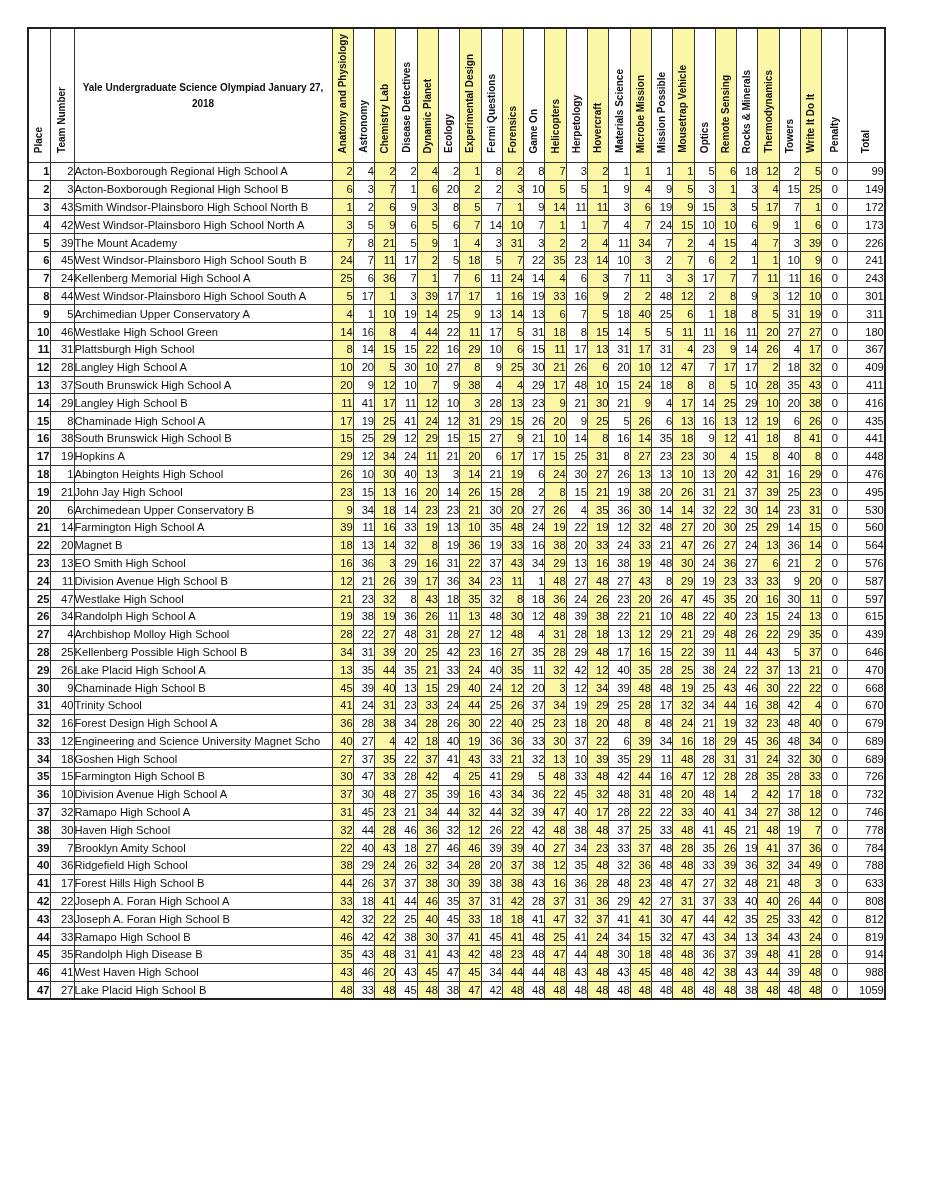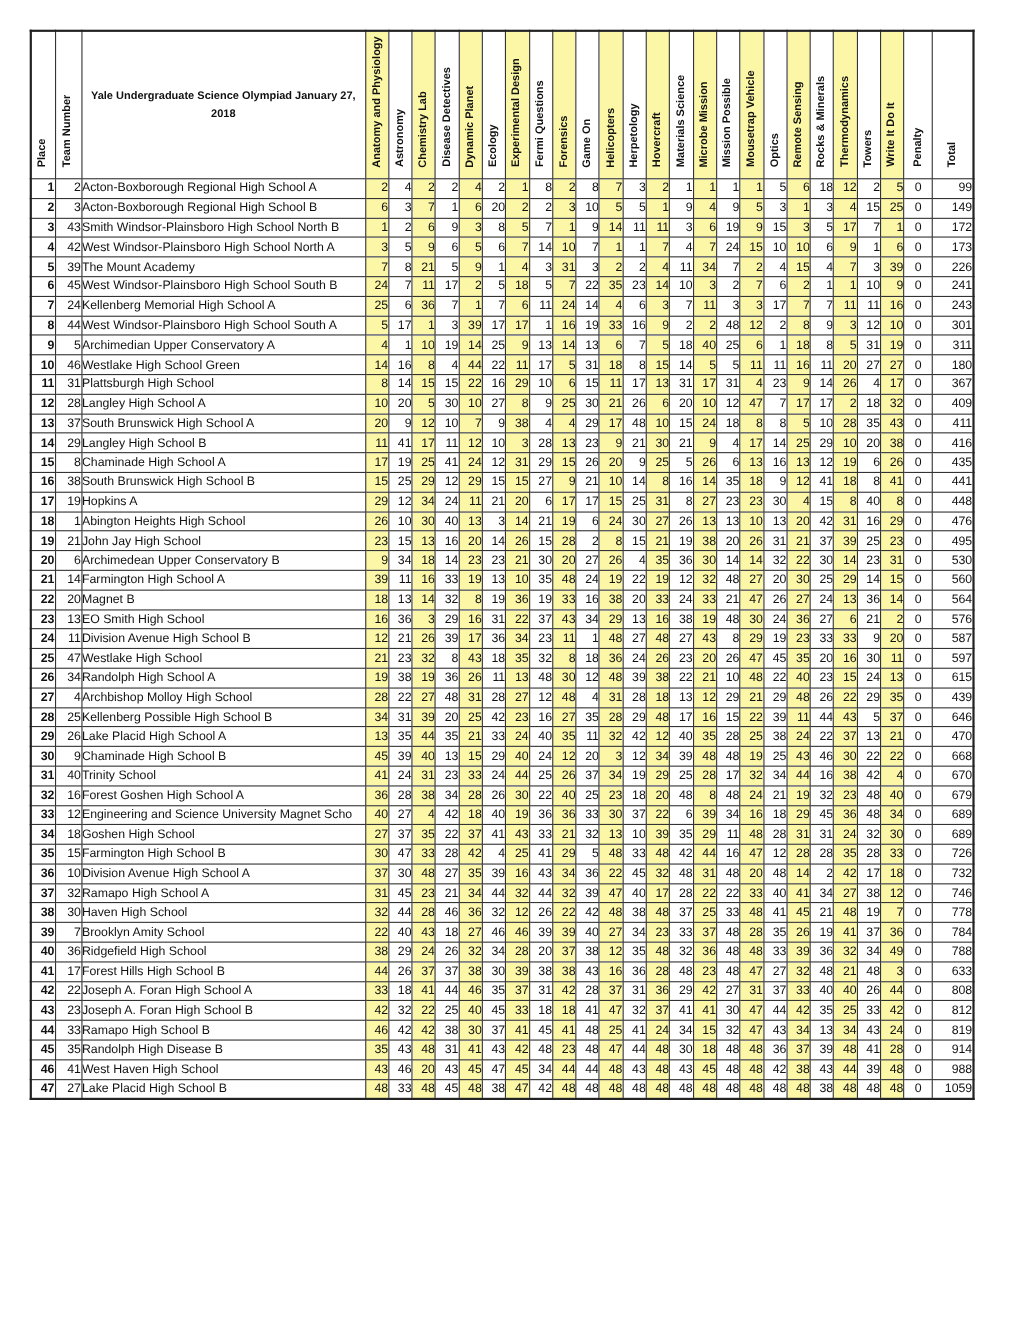--- a/index.html
+++ b/index.html
@@ -1010,21 +1010,21 @@
         <td class="num">16</td>
         <td class="num" style="background: rgb(251, 247, 166);">38</td>
         <td class="num">42</td>
         <td class="num" style="background: rgb(251, 247, 166);">4</td>
         <td class="pen">0</td>
         <td class="tot">670</td>
       </tr>
       <tr>
         <td class="place">32</td>
         <td class="team">16</td>
-        <td class="school">Forest Goshen High School A</td>
+        <td class="school">Forest Design High School A</td>
         <td class="num" style="background: rgb(251, 247, 166);">36</td>
         <td class="num">28</td>
         <td class="num" style="background: rgb(251, 247, 166);">38</td>
         <td class="num">34</td>
         <td class="num" style="background: rgb(251, 247, 166);">28</td>
         <td class="num">26</td>
         <td class="num" style="background: rgb(251, 247, 166);">30</td>
         <td class="num">22</td>
         <td class="num" style="background: rgb(251, 247, 166);">40</td>
         <td class="num">25</td>

